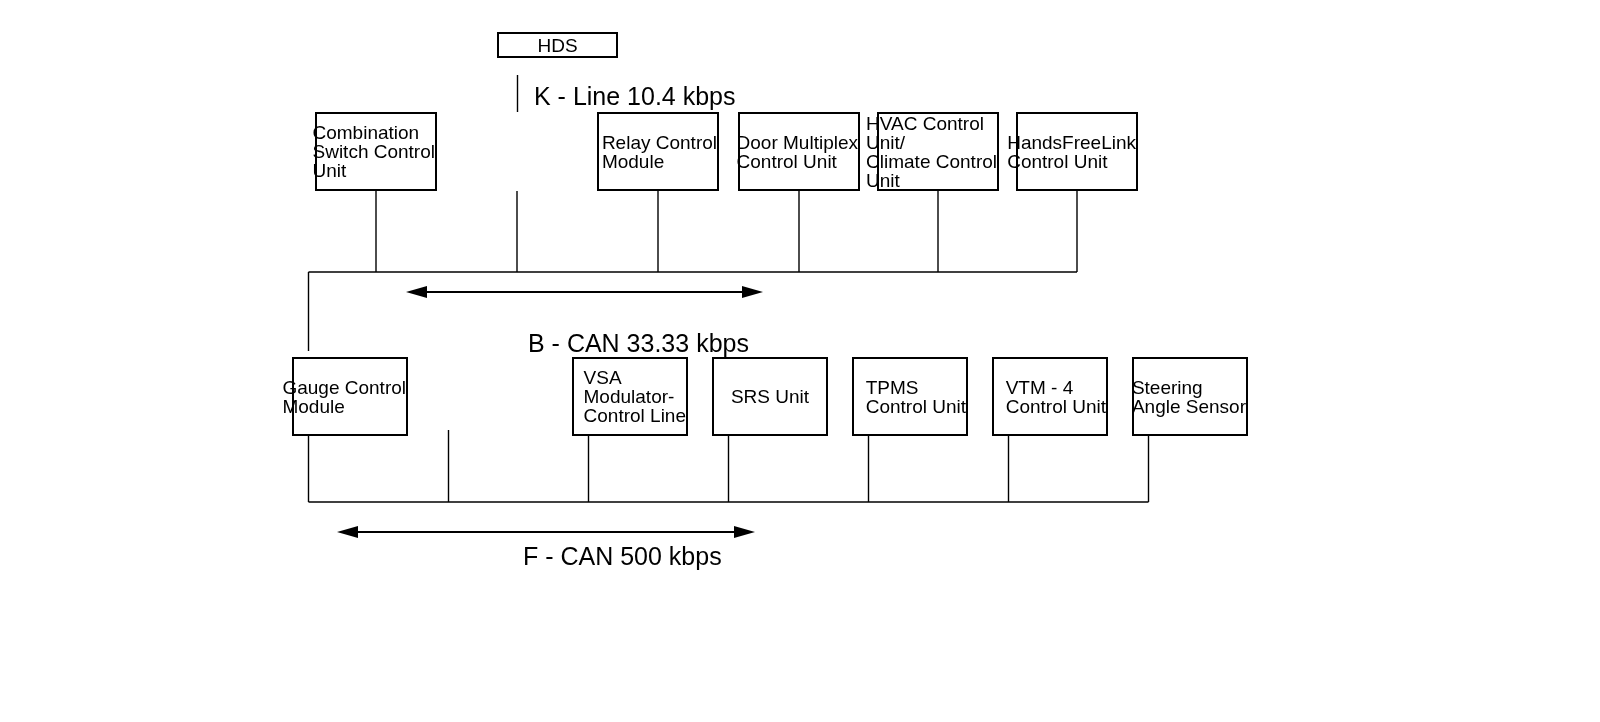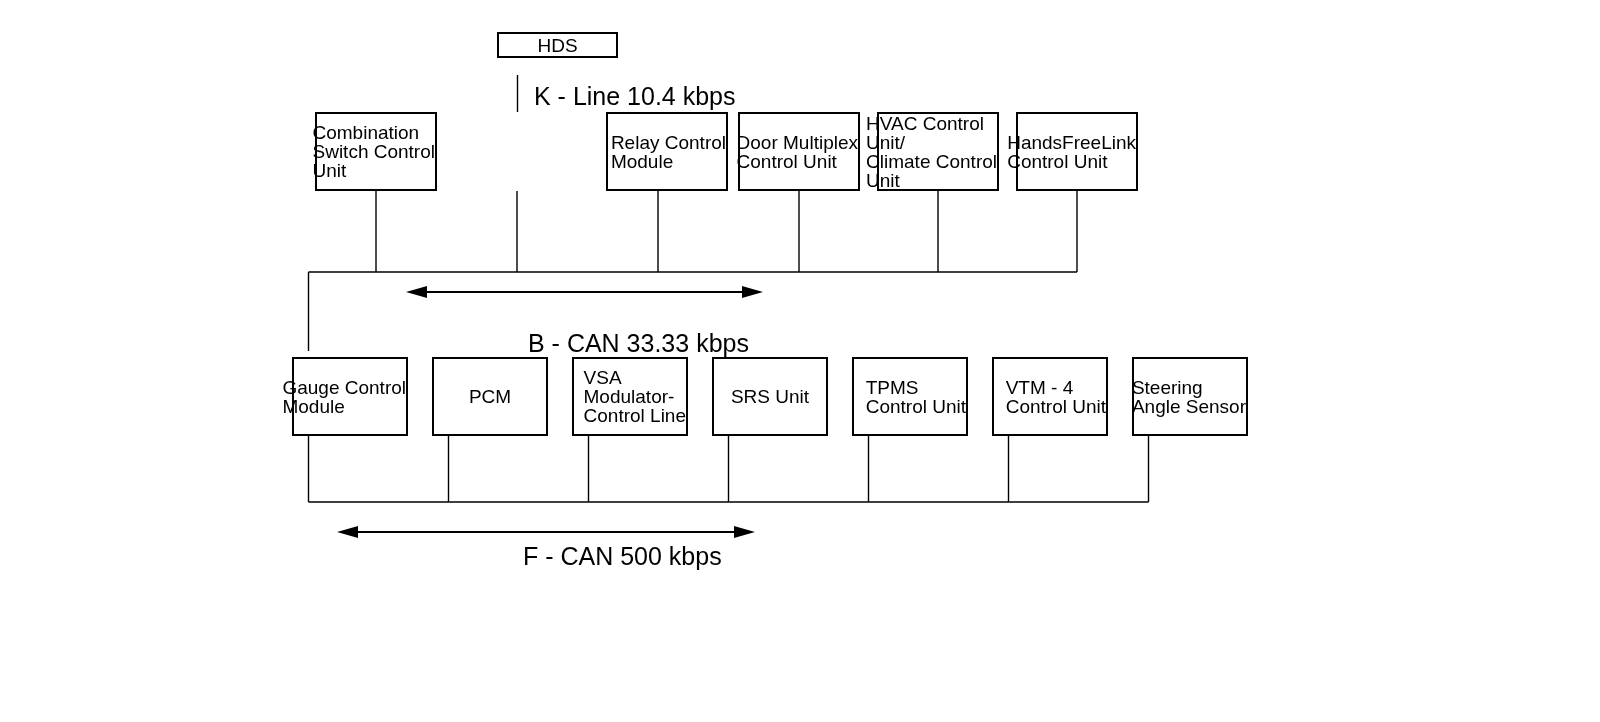--- a/index.html
+++ b/index.html
@@ -47,21 +47,21 @@
     line-height: 20px;
     white-space: pre;
   }
 
   
   .hds      { left: 458px;  top: 32px;  width: 121px; height: 26px; margin-left: 39px; }
 
   .r1       { top: 112px; width: 122px; height: 79px; }
   .r1.c1    { left: 315px; }
   .r1.c2    { left: 456px; }
-  .r1.c3    { left: 597px; margin-left: 9px; }
+  .r1.c3    { left: 597px; }
   .r1.c4    { left: 738px; }
   .r1.c5    { left: 877px; }
   .r1.c6    { left: 1016px; }
 
   .r2       { top: 357px; width: 116px; height: 79px; margin-left: 44px; }
   .r2.c1    { left: 248px; }
   .r2.c2    { left: 388px; }
   .r2.c3    { left: 528px; }
   .r2.c4    { left: 668px; }
   .r2.c5    { left: 808px; }
@@ -146,23 +146,20 @@
   </div>
   <div class="box left r1 c6">
     <span>HandsFreeLink
 Control Unit</span>
   </div>
 
   <div class="box left r2 c1">
     <span>Gauge Control
 Module</span>
   </div>
-  <div class="box center r2 c2">
-    <span>PCM</span>
-  </div>
   <div class="box left r2 c3">
     <span>VSA
 Modulator-
 Control Line</span>
   </div>
   <div class="box center r2 c4">
     <span>SRS Unit</span>
   </div>
   <div class="box left r2 c5">
     <span>TPMS

